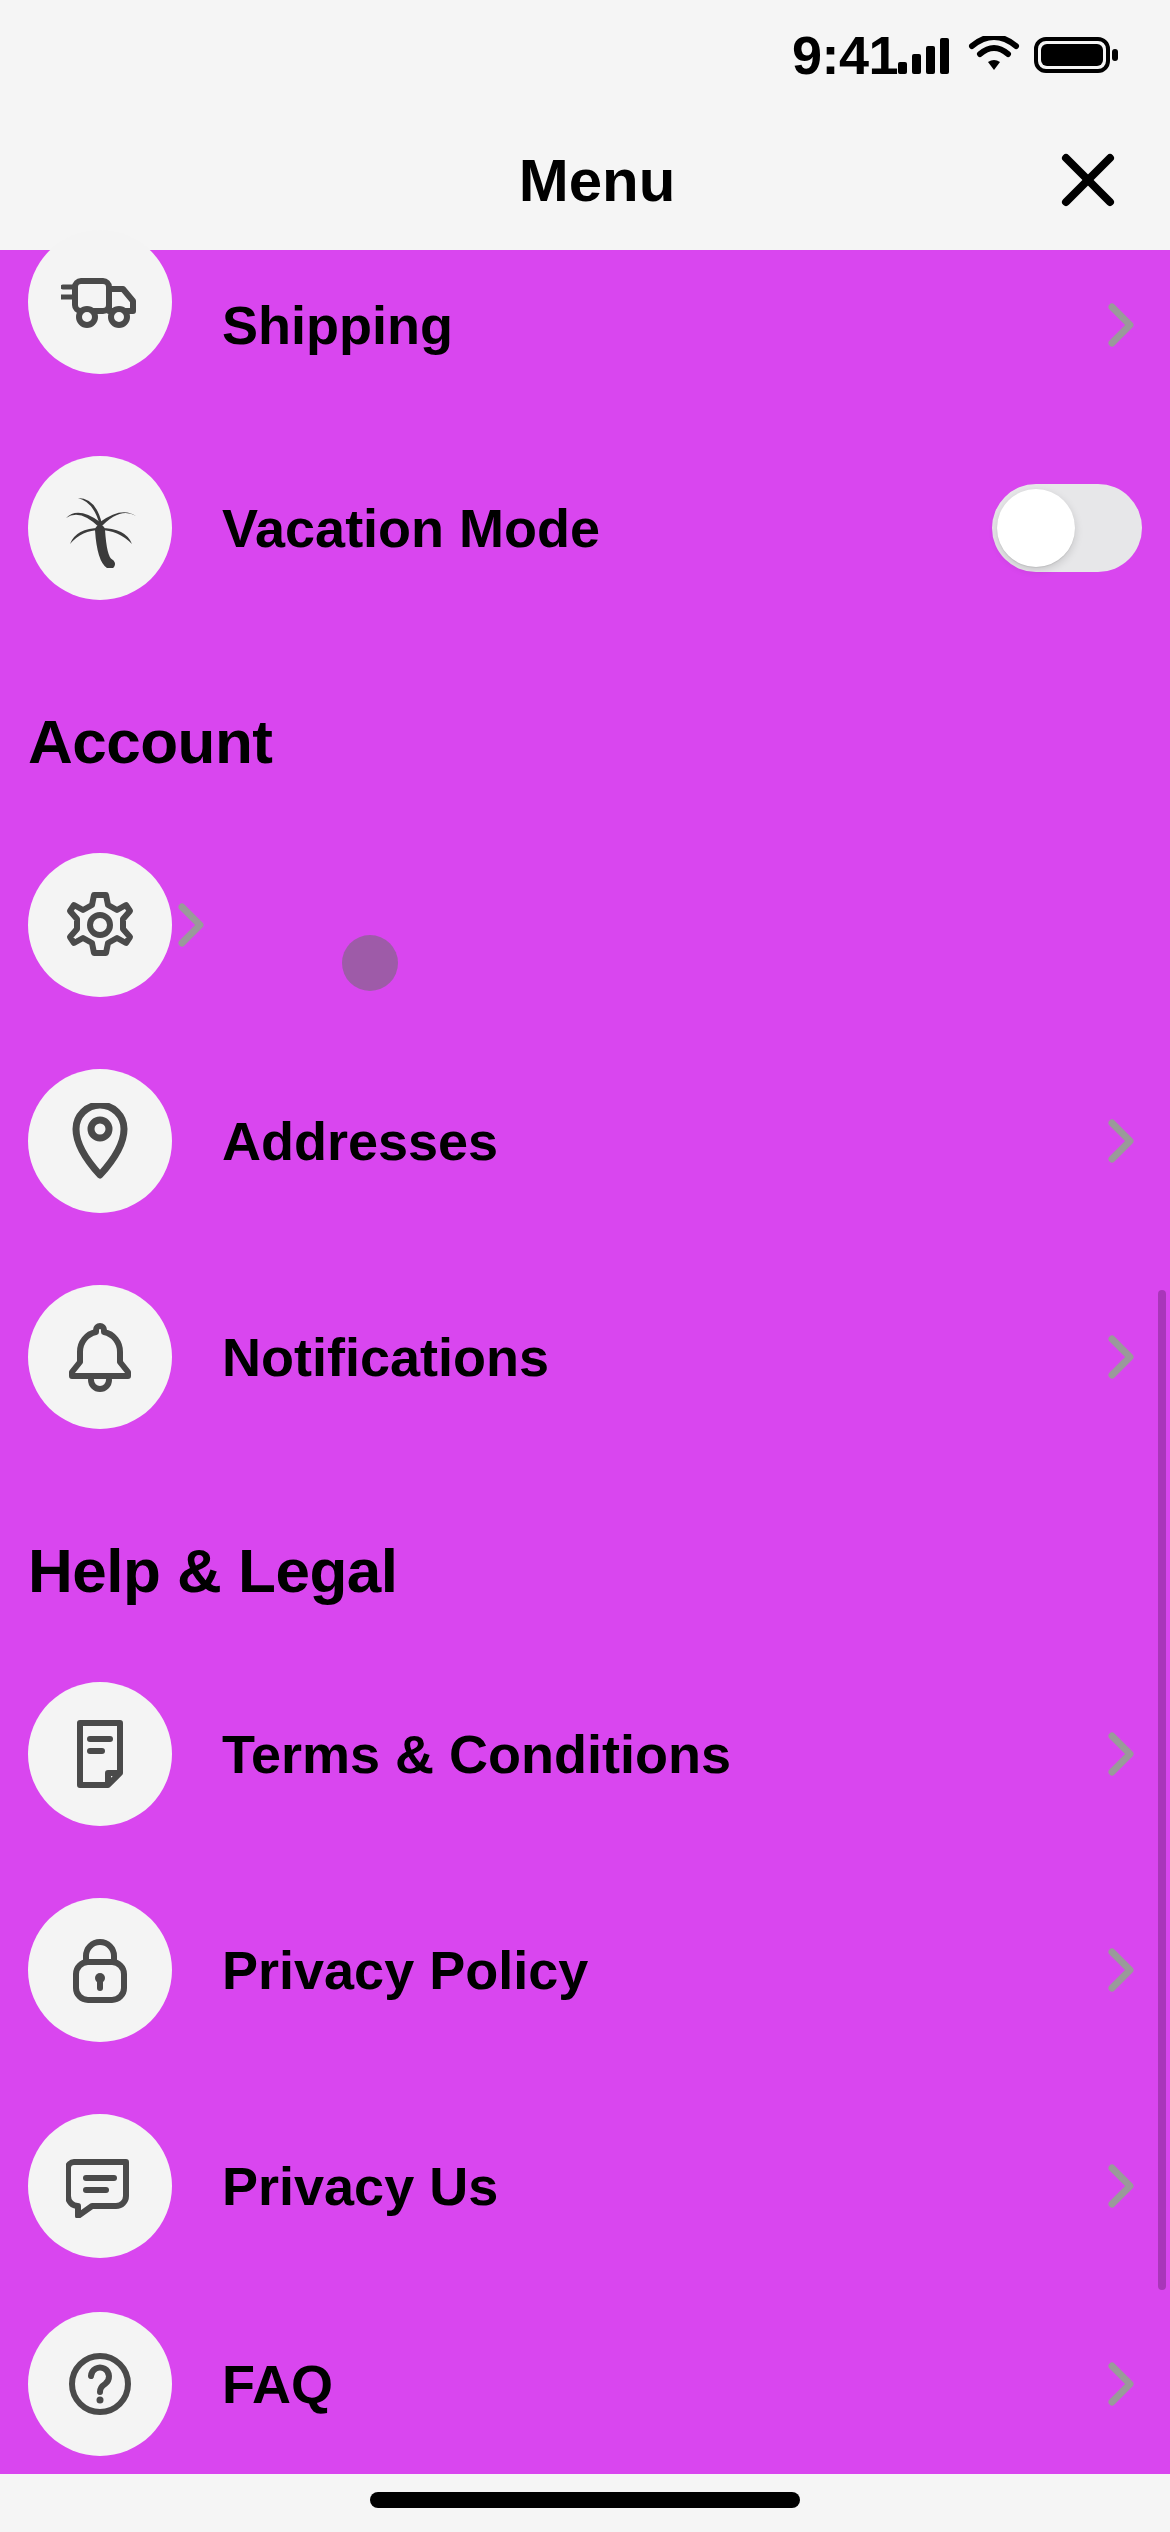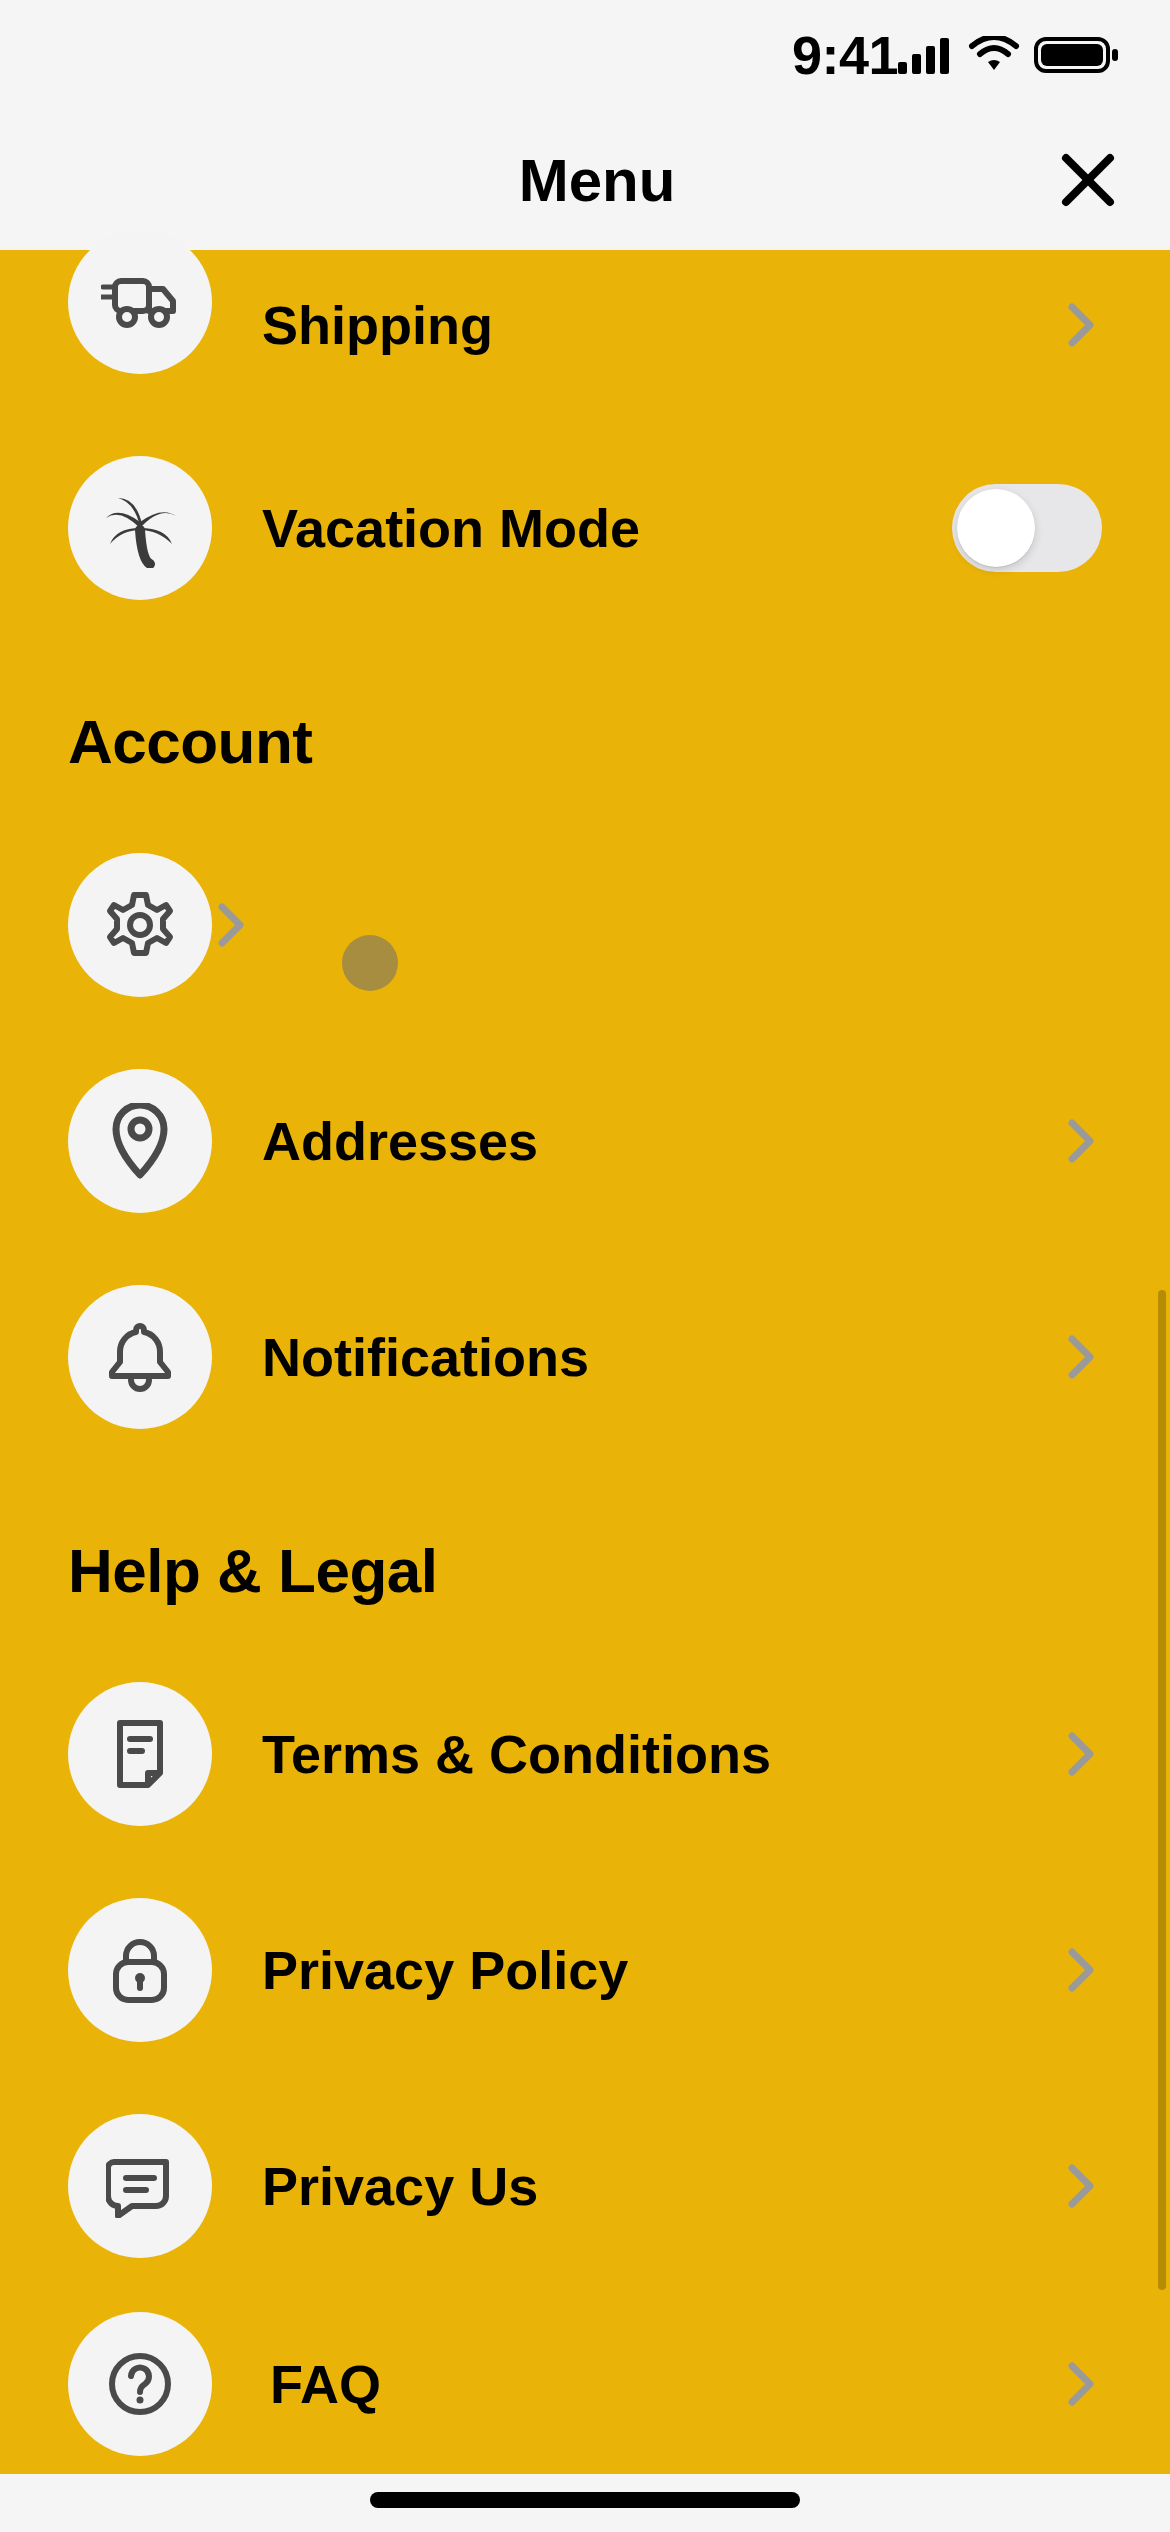--- a/index.html
+++ b/index.html
@@ -51,22 +51,22 @@
     right: 52px;
     top: 50%;
     transform: translateY(-50%);
     width: 60px;
     height: 60px;
     display: flex;
     align-items: center;
     justify-content: center;
   }
   .content {
-    background: #eab308;
-    padding: 0 68px;
+    background: #d946ef;
+    padding: 0 28px;
   }
   .row {
     display: flex;
     align-items: center;
     height: 216px;
     position: relative;
   }
   .row-first {
     height: 170px;
     align-items: flex-start;
@@ -346,21 +346,21 @@
       </span>
     </div>
     <div class="row-label">Privacy Us</div>
     <div class="chevron">
       <svg width="28" height="44" viewBox="0 0 28 44">
           <polyline points="4,4 22,22 4,40" fill="none" stroke="#9a9a9a" stroke-width="7" stroke-linecap="round" stroke-linejoin="round"></polyline>
         </svg>
     </div>
   </div>
 
-  <div class="row" style="height:180px;gap:8px;">
+  <div class="row" style="height:180px;">
     <div class="icon-circle">
       <span>
         <svg width="68" height="68" viewBox="0 0 68 68">
           <circle cx="34" cy="34" r="28" fill="none" stroke="#4a4a4a" stroke-width="6"></circle>
           <path d="M25 26 a9 9 0 1 1 14 8 q-5 3 -5 8" fill="none" stroke="#4a4a4a" stroke-width="6" stroke-linecap="round"></path>
           <circle cx="34" cy="50" r="3.5" fill="#4a4a4a"></circle>
         </svg>
       </span>
     </div>
     <div class="row-label">FAQ</div>

